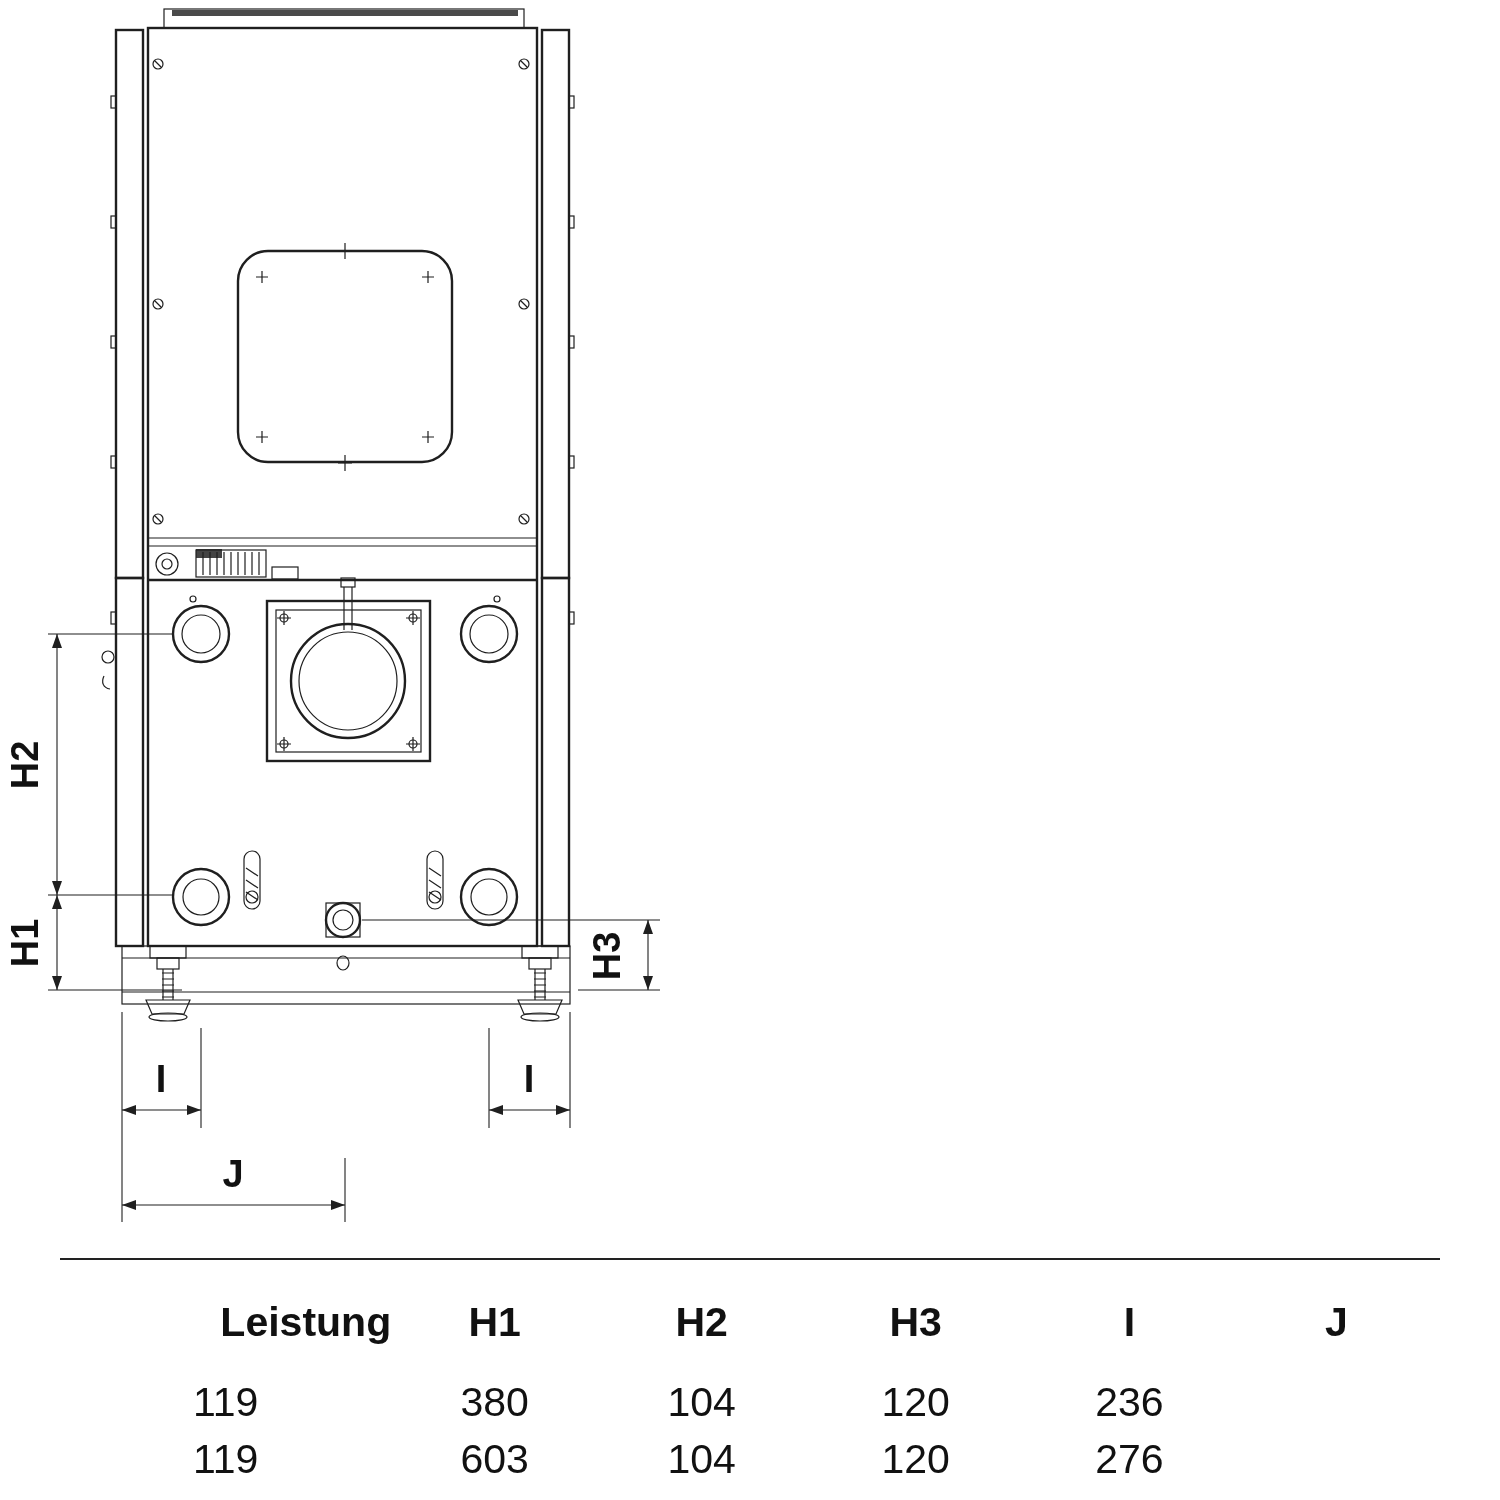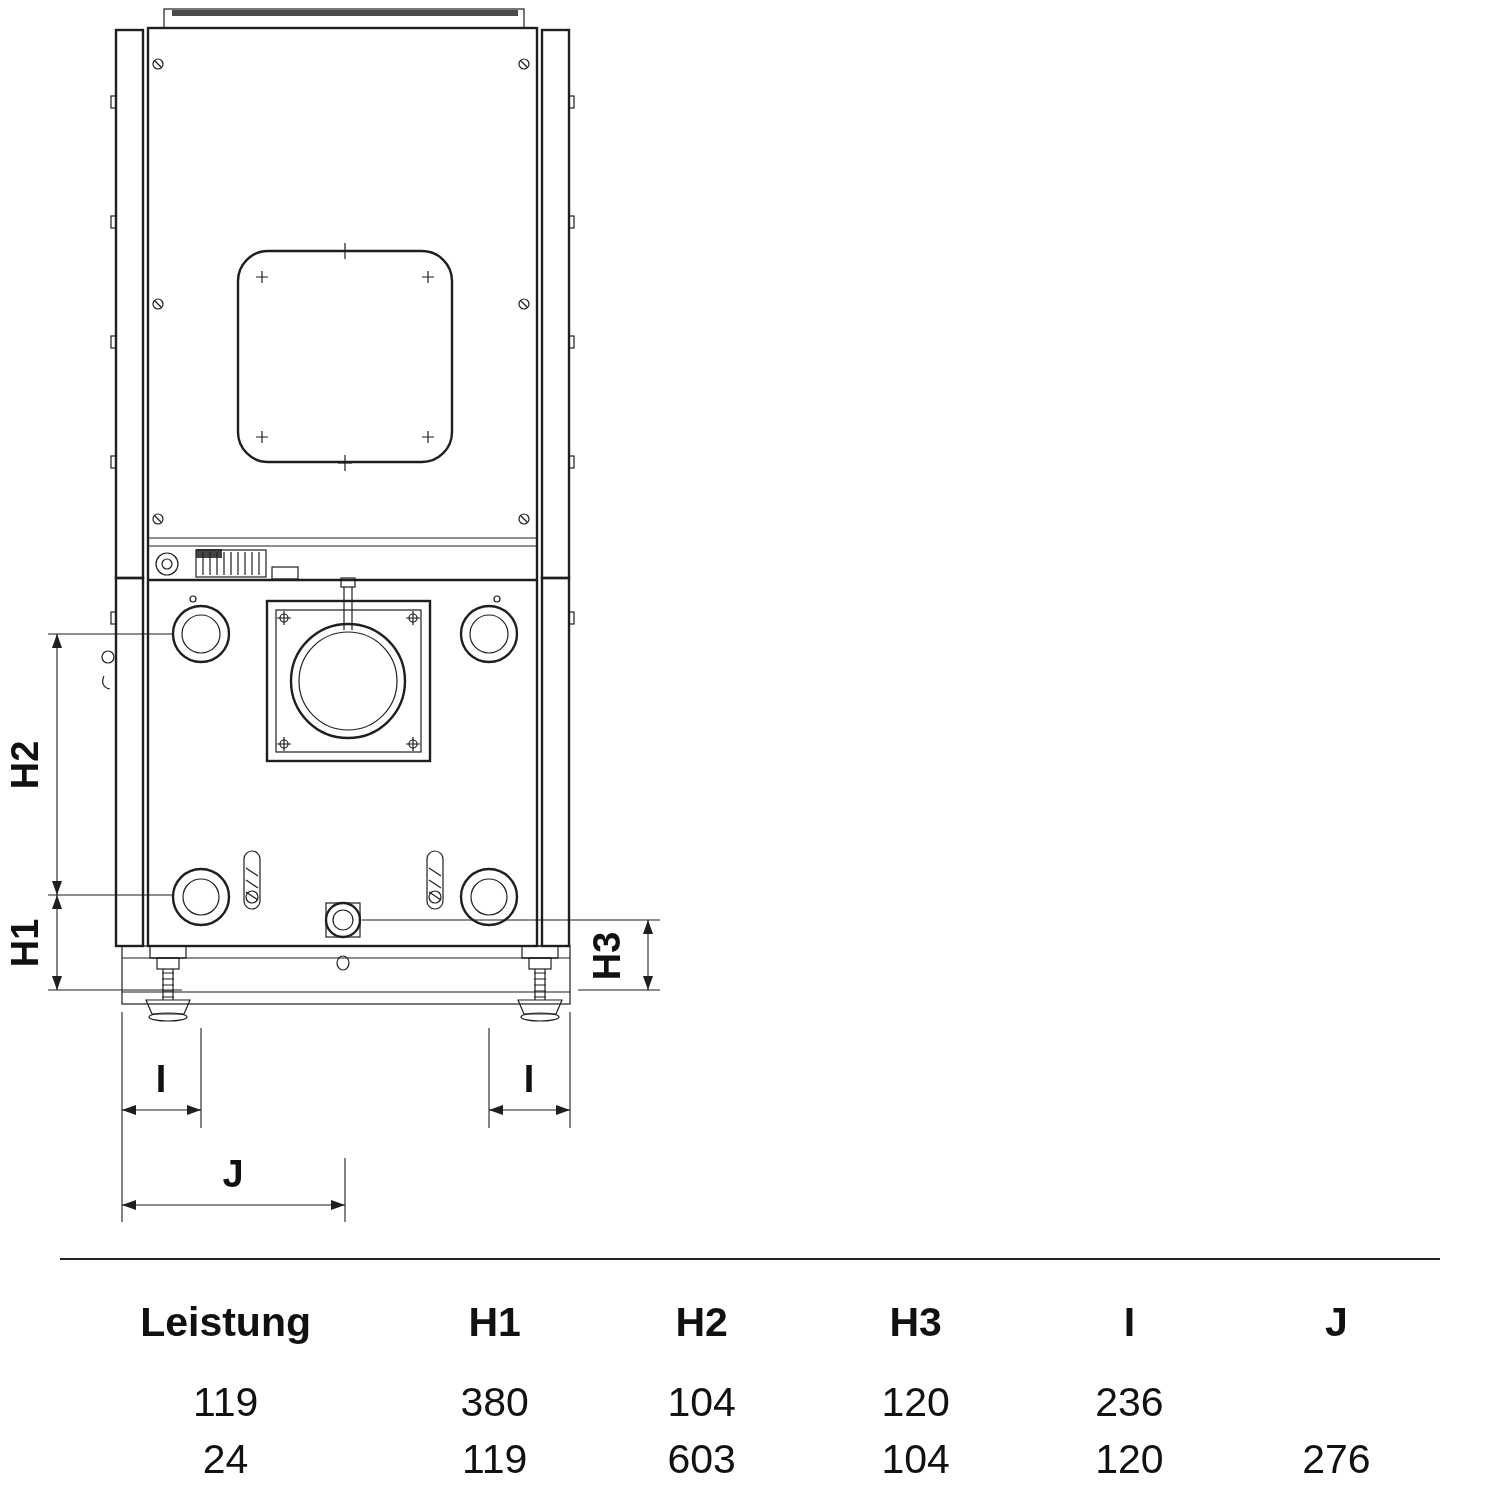--- a/index.html
+++ b/index.html
@@ -19,21 +19,21 @@
     position:absolute;top:1258px;left:60px;width:1380px;
     border-top:2px solid #222;padding-top:10px;
   }
   .thead,.trow{
     display:grid;
     grid-template-columns:24% 15% 15% 16% 15% 15%;
     align-items:center;
   }
   .thead{font-weight:bold;font-size:41px;min-height:104px;}
   .cell{text-align:center;}
-  .first{text-align:center;line-height:1.18;}
+  .first{text-align:right;line-height:1.18;}
   .trow{font-size:41px;height:57px;}
 </style>
 </head>
 <body>
 
 <svg class="drawing" viewBox="0 0 1500 1245" width="1500" height="1245" xmlns="http://www.w3.org/2000/svg">
 
   <g>
     <rect class="tl" x="164" y="9" width="360" height="19"></rect>
     <rect x="172" y="10" width="346" height="6" fill="#4a4a4a" stroke="none"></rect>
@@ -240,20 +240,19 @@
 
   <div class="trow">
     <div class="cell">119</div>
     <div class="cell">380</div>
     <div class="cell">104</div>
     <div class="cell">120</div>
     <div class="cell">236</div>
   </div>
 
   <div class="trow">
-    <div class="cell first">24</div>
     <div class="cell">119</div>
     <div class="cell">603</div>
     <div class="cell">104</div>
     <div class="cell">120</div>
     <div class="cell">276</div>
   </div>
 </div>
 
 </body></html>

